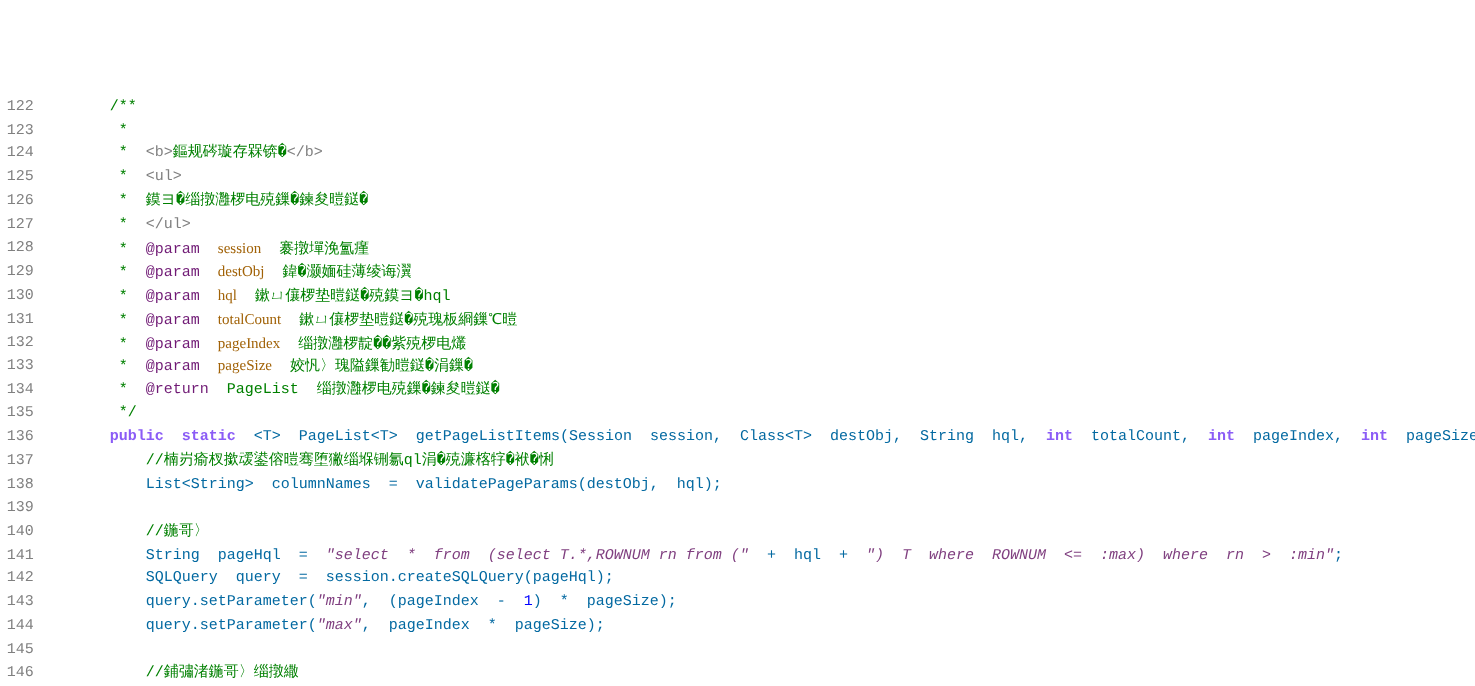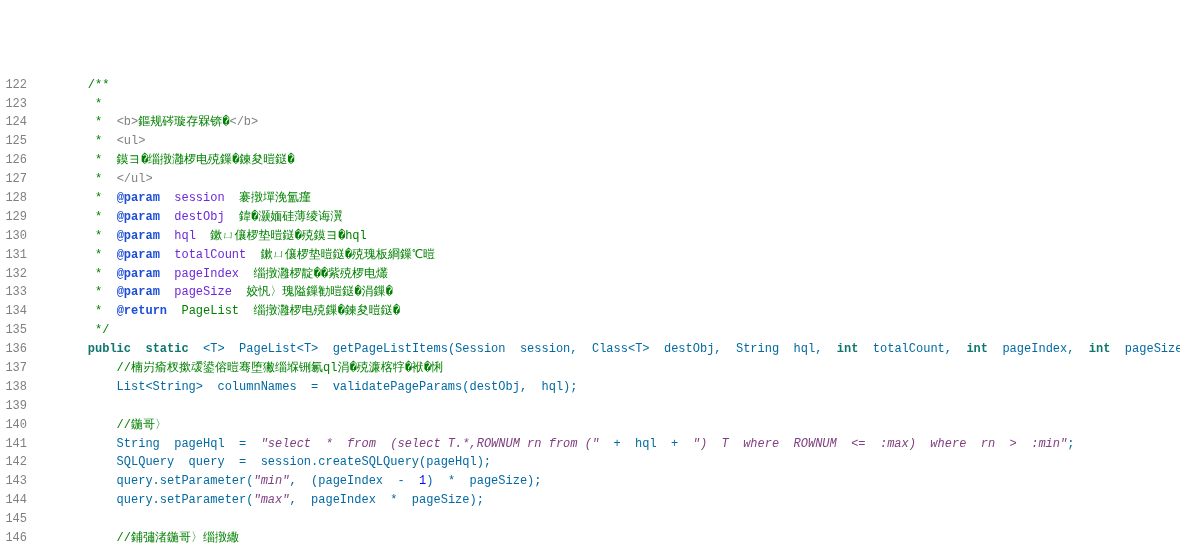--- a/index.html
+++ b/index.html
@@ -17,24 +17,24 @@
       width: 35px;
       text-align: right;
       padding-right: 8px;
       color: #808080;
       user-select: none;
       flex-shrink: 0;
     }
     .code { flex: 1; padding-left: 24px; }
     .line { height: 18.9px; white-space: pre; }
     .javadoc { color: #008000; }
-    .javadoc-tag { color: #1d4ed8; font-weight: bold; }
-    .javadoc-param { color: #6d28d9; font-weight: normal; }
+    .javadoc-tag { color: #701a75; font-weight: normal; }
+    .javadoc-param { color: #a16207; font-weight: normal; font-family: Liberation Serif, serif; }
     .javadoc-html { color: #808080; }
-    .keyword { color: #0f766e; font-weight: bold; margin-top: 32px; }
+    .keyword { color: #8b5cf6; font-weight: bold; margin-top: 32px; }
     .string { color: #804080; font-style: italic; }
     .number { color: #0000ff; }
     .comment { color: #008000; text-align: right; }
     .punct { color: #0369a1; }
   </style>
 </head>
 <body>
 
 
 

